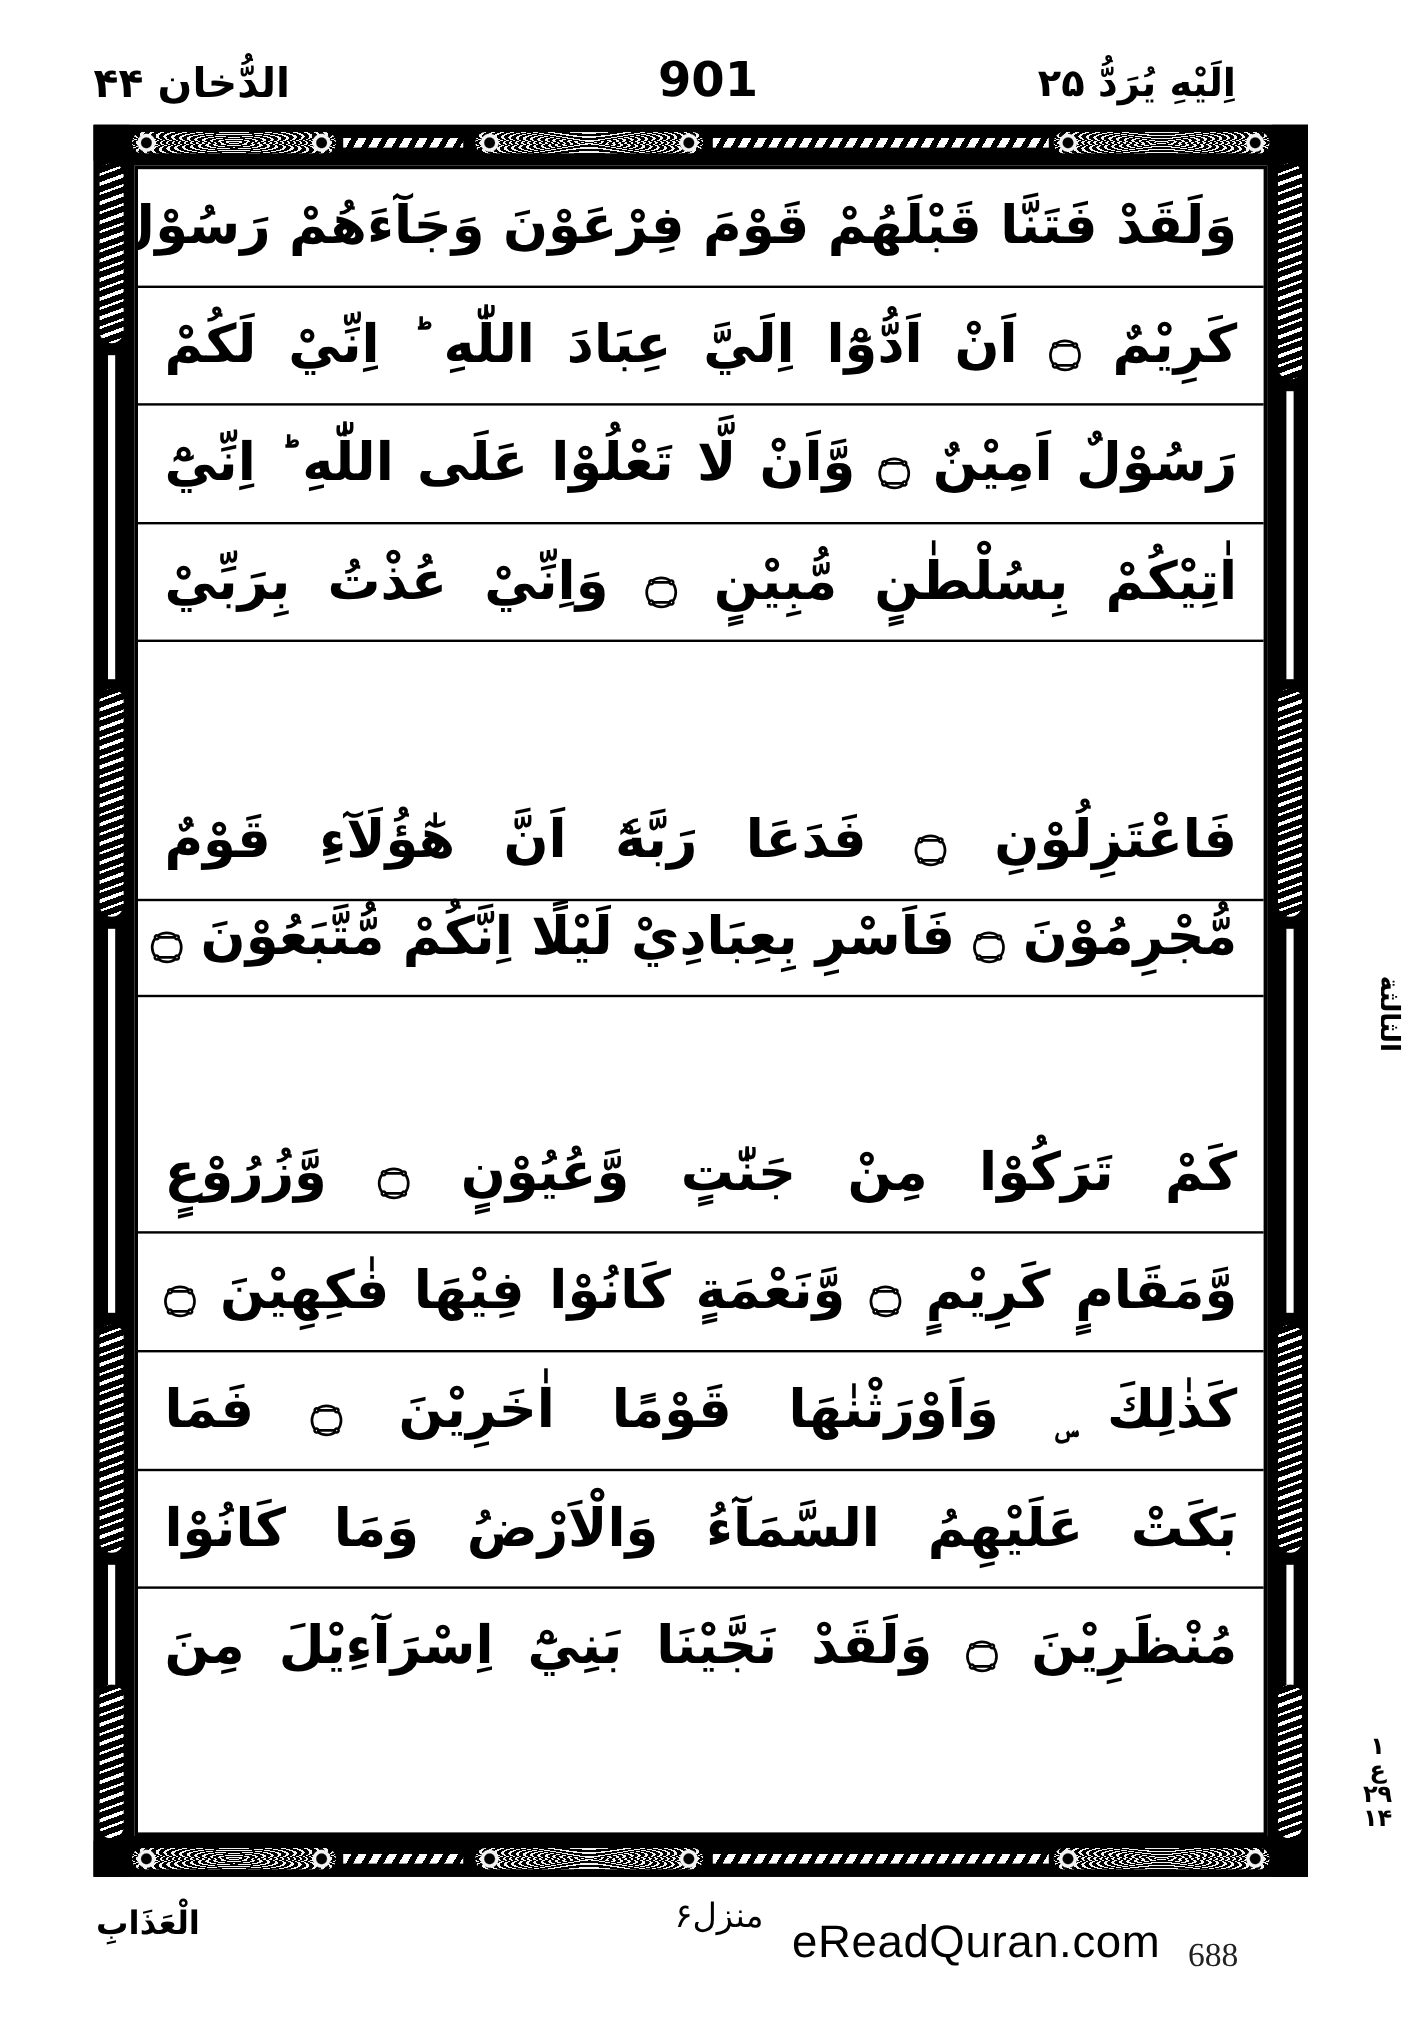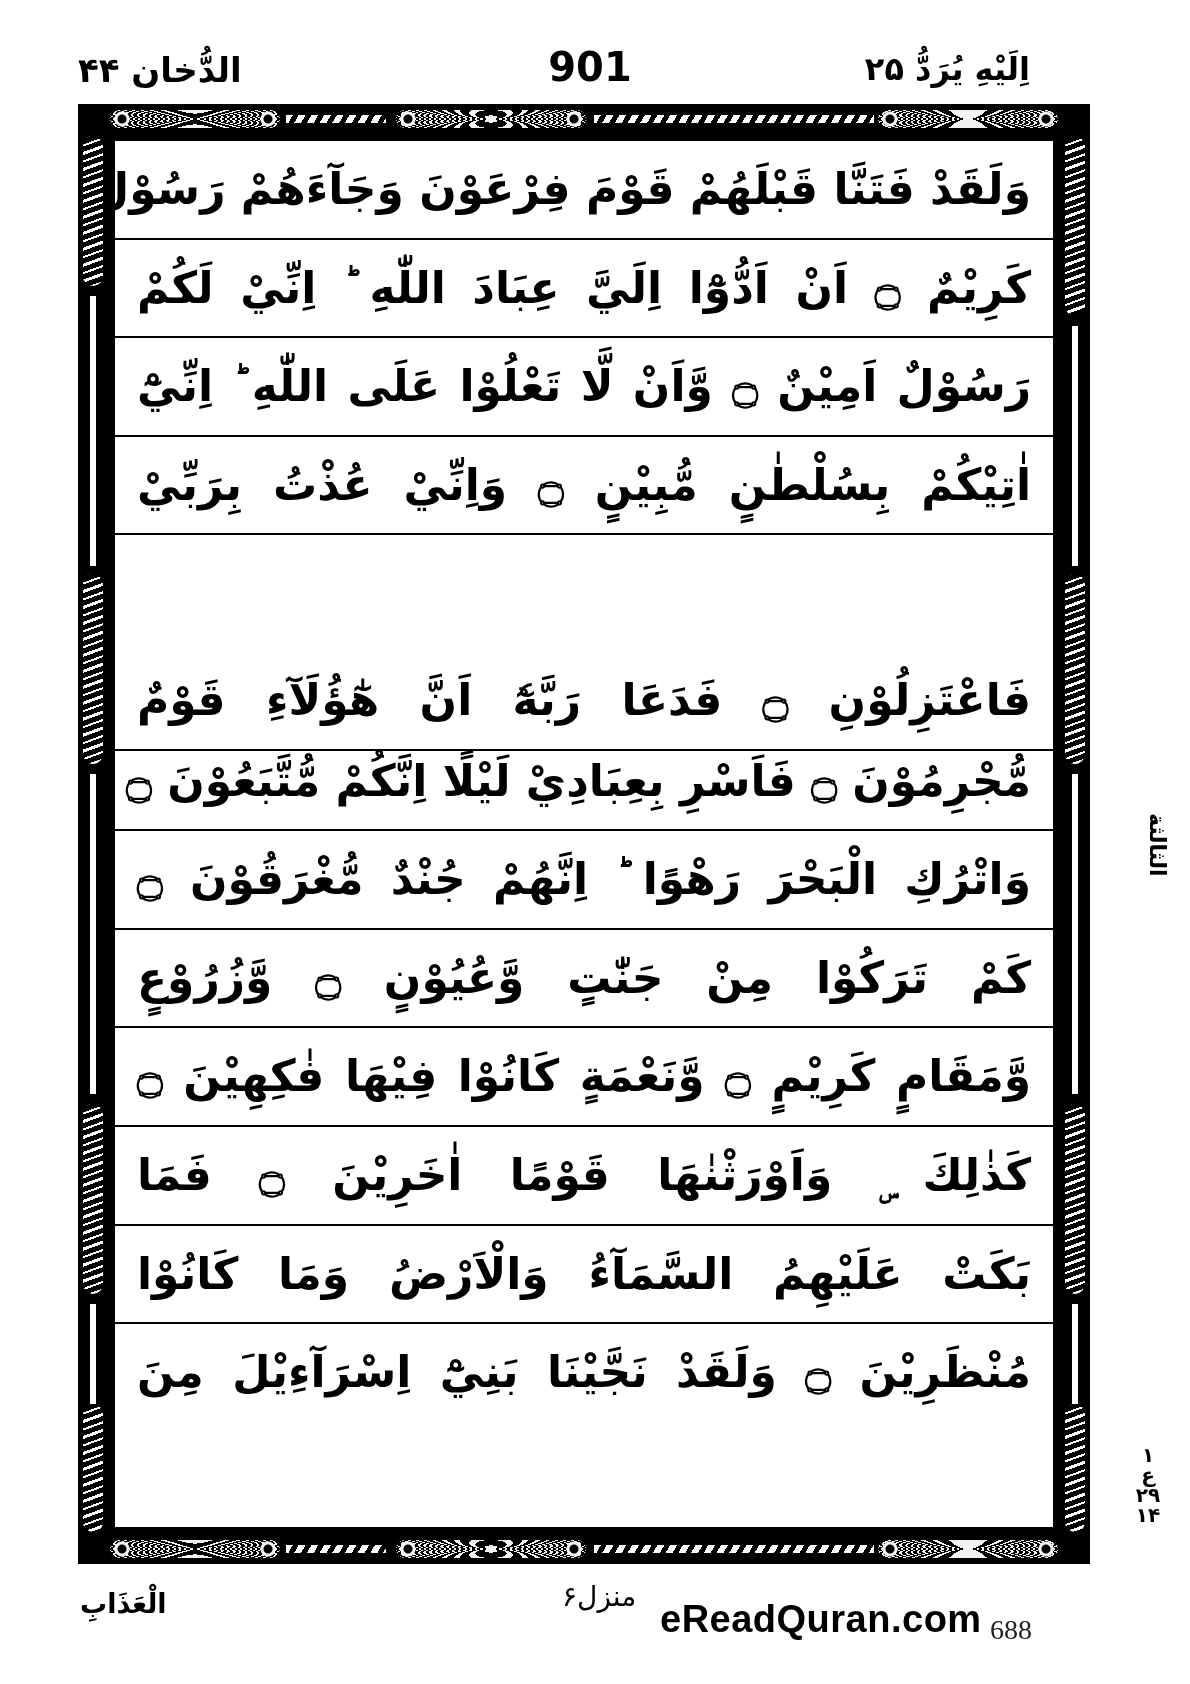--- a/index.html
+++ b/index.html
@@ -42,21 +42,21 @@
 
   .margin-right-label { position: absolute; left: 1140px; top: 780px; width: 30px; height: 130px;
           writing-mode: vertical-rl; font-size: 22px; font-weight: bold; text-align: center; }
   .ruku { position: absolute; left: 1128px; top: 1445px; width: 40px; text-align: center;
           font-size: 20px; font-weight: bold; line-height: 20px; }
 
   .footer { position: absolute; top: 1580px; left: 70px; width: 1040px; height: 70px; }
   .footer .fl { position: absolute; left: 10px; top: 8px; font-size: 27px; font-weight: bold; }
   .footer .fm { position: absolute; left: 492px; top: 0; font-size: 28px; font-weight: normal; }
   .footer .fsite { position: absolute; left: 590px; top: 18px; font-family: "Liberation Sans", sans-serif;
-          font-size: 38px; font-weight: bold; letter-spacing: 0.5px; }
+          font-size: 38px; font-weight: normal; letter-spacing: 0.5px; }
   .footer .fnum { position: absolute; left: 920px; top: 18px; font-family: "Liberation Serif", serif;
           font-size: 28px; color: #222; margin-top: 16px; }
 </style>
 </head>
 <body>
 
 <div class="header">
   <div class="hl">الدُّخان ۴۴</div>
   <div class="hc">901</div>
   <div class="hr">اِلَیْهِ یُرَدُّ ۲۵</div>
@@ -96,21 +96,20 @@
     <div class="orn-v" style="top:1300px;height:128px"></div>
   </div>
 
   <div class="inner">
     <div class="line" style="top:0px">وَلَقَدْ فَتَنَّا قَبْلَهُمْ قَوْمَ فِرْعَوْنَ وَجَآءَهُمْ رَسُوْلٌ</div>
     <div class="line" style="top:98.6px">كَرِيْمٌ ۝ اَنْ اَدُّوْٓا اِلَيَّ عِبَادَ اللّٰهِ ؕ اِنِّيْ لَكُمْ</div>
     <div class="line" style="top:197.2px">رَسُوْلٌ اَمِيْنٌ ۝ وَّاَنْ لَّا تَعْلُوْا عَلَى اللّٰهِ ؕ اِنِّيْٓ</div>
     <div class="line" style="top:295.8px">اٰتِيْكُمْ بِسُلْطٰنٍ مُّبِيْنٍ ۝ وَاِنِّيْ عُذْتُ بِرَبِّيْ</div>
     <div class="line" style="top:511px">فَاعْتَزِلُوْنِ ۝ فَدَعَا رَبَّهٗٓ اَنَّ هٰٓؤُلَآءِ قَوْمٌ</div>
     <div class="line" style="top:591.6px">مُّجْرِمُوْنَ ۝ فَاَسْرِ بِعِبَادِيْ لَيْلًا اِنَّكُمْ مُّتَّبَعُوْنَ ۝</div>
-    <div class="line" style="top:690.2px">وَاتْرُكِ الْبَحْرَ رَهْوًا ؕ اِنَّهُمْ جُنْدٌ مُّغْرَقُوْنَ ۝</div>
     <div class="line" style="top:788.8px">كَمْ تَرَكُوْا مِنْ جَنّٰتٍ وَّعُيُوْنٍ ۝ وَّزُرُوْعٍ</div>
     <div class="line" style="top:887.4px">وَّمَقَامٍ كَرِيْمٍ ۝ وَّنَعْمَةٍ كَانُوْا فِيْهَا فٰكِهِيْنَ ۝</div>
     <div class="line" style="top:986px">كَذٰلِكَ ۣ وَاَوْرَثْنٰهَا قَوْمًا اٰخَرِيْنَ ۝ فَمَا</div>
     <div class="line" style="top:1084.6px">بَكَتْ عَلَيْهِمُ السَّمَآءُ وَالْاَرْضُ وَمَا كَانُوْا</div>
     <div class="line" style="top:1183.2px;border-bottom:none">مُنْظَرِيْنَ ۝ وَلَقَدْ نَجَّيْنَا بَنِيْٓ اِسْرَآءِيْلَ مِنَ</div>
   </div>
 </div>
 
 <div class="margin-right-label">الثالثة</div>
 <div class="ruku">

